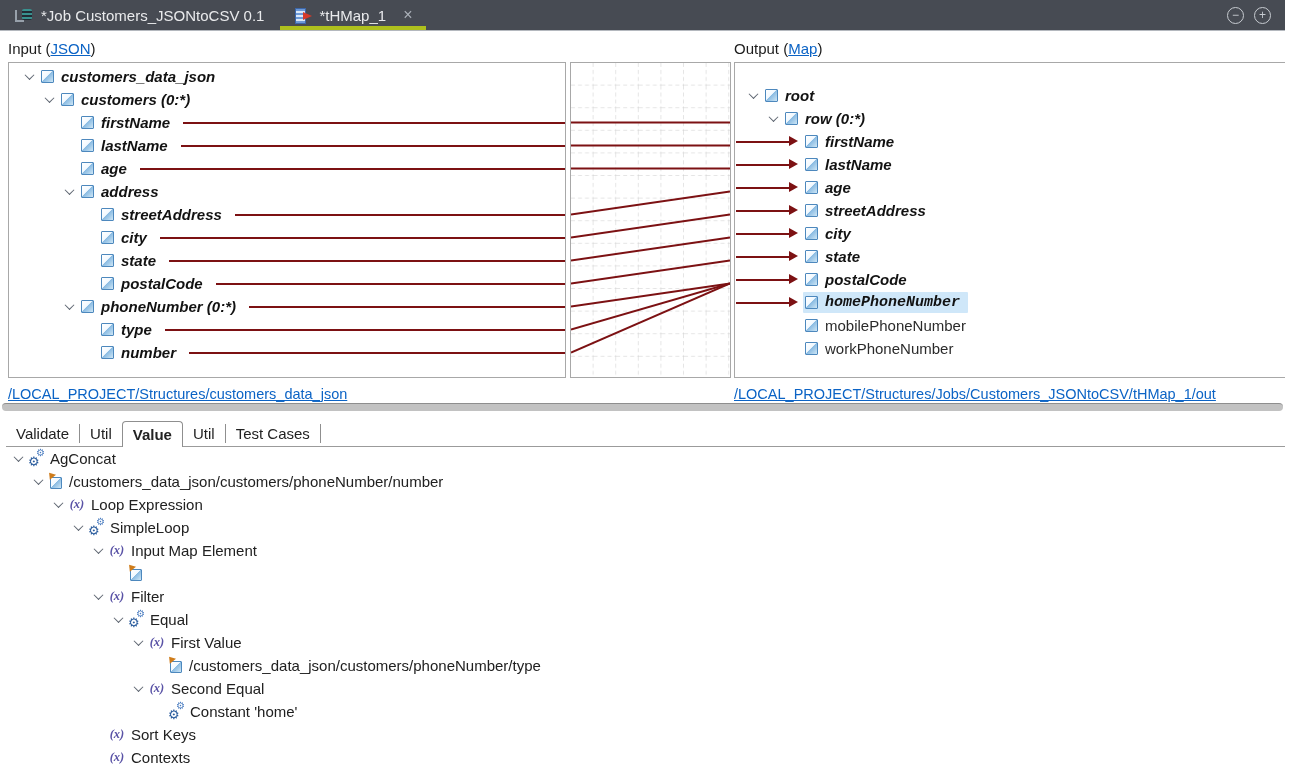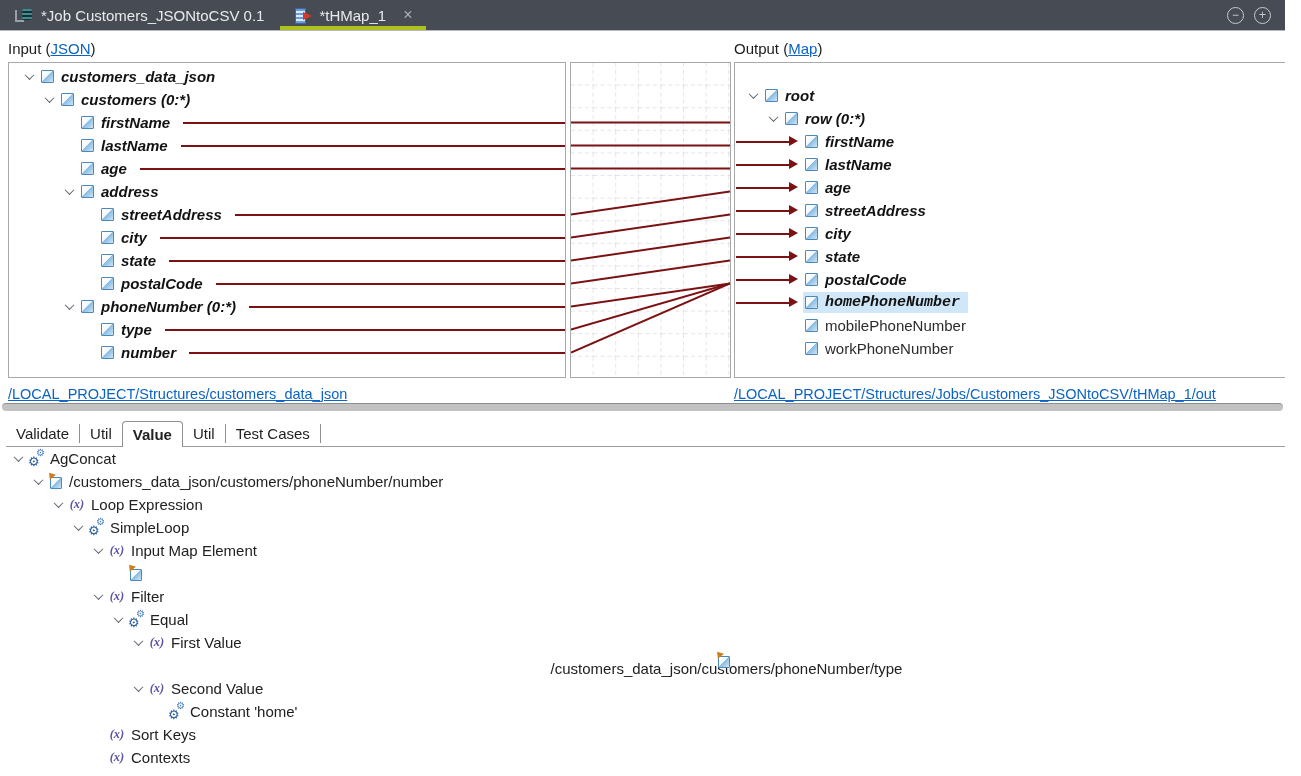--- a/index.html
+++ b/index.html
@@ -361,20 +361,20 @@
   <div class="btree" id="btree">
       <div class="btrow" style="padding-left: 8px;"><span class="chev-slot"><span class="chev"></span></span><span class="gears-icon"><span class="g1">⚙</span><span class="g2">⚙</span></span><span>AgConcat</span></div>
       <div class="btrow" style="padding-left: 28px;"><span class="chev-slot"><span class="chev"></span></span><span class="path-icon"><span class="sq"></span></span><span>/customers_data_json/customers/phoneNumber/number</span></div>
       <div class="btrow" style="padding-left: 48px;"><span class="chev-slot"><span class="chev"></span></span><span class="fx-icon">(x)</span><span>Loop Expression</span></div>
       <div class="btrow" style="padding-left: 68px;"><span class="chev-slot"><span class="chev"></span></span><span class="gears-icon"><span class="g1">⚙</span><span class="g2">⚙</span></span><span>SimpleLoop</span></div>
       <div class="btrow" style="padding-left: 88px;"><span class="chev-slot"><span class="chev"></span></span><span class="fx-icon">(x)</span><span>Input Map Element</span></div>
       <div class="btrow" style="padding-left: 128px;"><span class="path-icon"><span class="sq"></span></span></div>
       <div class="btrow" style="padding-left: 88px;"><span class="chev-slot"><span class="chev"></span></span><span class="fx-icon">(x)</span><span>Filter</span></div>
       <div class="btrow" style="padding-left: 108px;"><span class="chev-slot"><span class="chev"></span></span><span class="gears-icon"><span class="g1">⚙</span><span class="g2">⚙</span></span><span>Equal</span></div>
       <div class="btrow" style="padding-left: 128px;"><span class="chev-slot"><span class="chev"></span></span><span class="fx-icon">(x)</span><span>First Value</span></div>
-      <div class="btrow" style="padding-left: 168px; flex-direction: column;"><span class="path-icon"><span class="sq"></span></span><span>/customers_data_json/customers/phoneNumber/type</span></div>
-      <div class="btrow" style="padding-left: 128px;"><span class="chev-slot"><span class="chev"></span></span><span class="fx-icon">(x)</span><span>Second Value</span></div>
+      <div class="btrow" style="padding-left: 168px;"><span class="path-icon"><span class="sq"></span></span><span>/customers_data_json/customers/phoneNumber/type</span></div>
+      <div class="btrow" style="padding-left: 128px;"><span class="chev-slot"><span class="chev"></span></span><span class="fx-icon">(x)</span><span>Second Equal</span></div>
       <div class="btrow" style="padding-left: 168px;"><span class="gears-icon"><span class="g1">⚙</span><span class="g2">⚙</span></span><span>Constant 'home'</span></div>
       <div class="btrow" style="padding-left: 108px;"><span class="fx-icon">(x)</span><span>Sort Keys</span></div>
       <div class="btrow" style="padding-left: 108px;"><span class="fx-icon">(x)</span><span>Contexts</span></div>
     </div>
 
 </div>
 
 </body></html>

